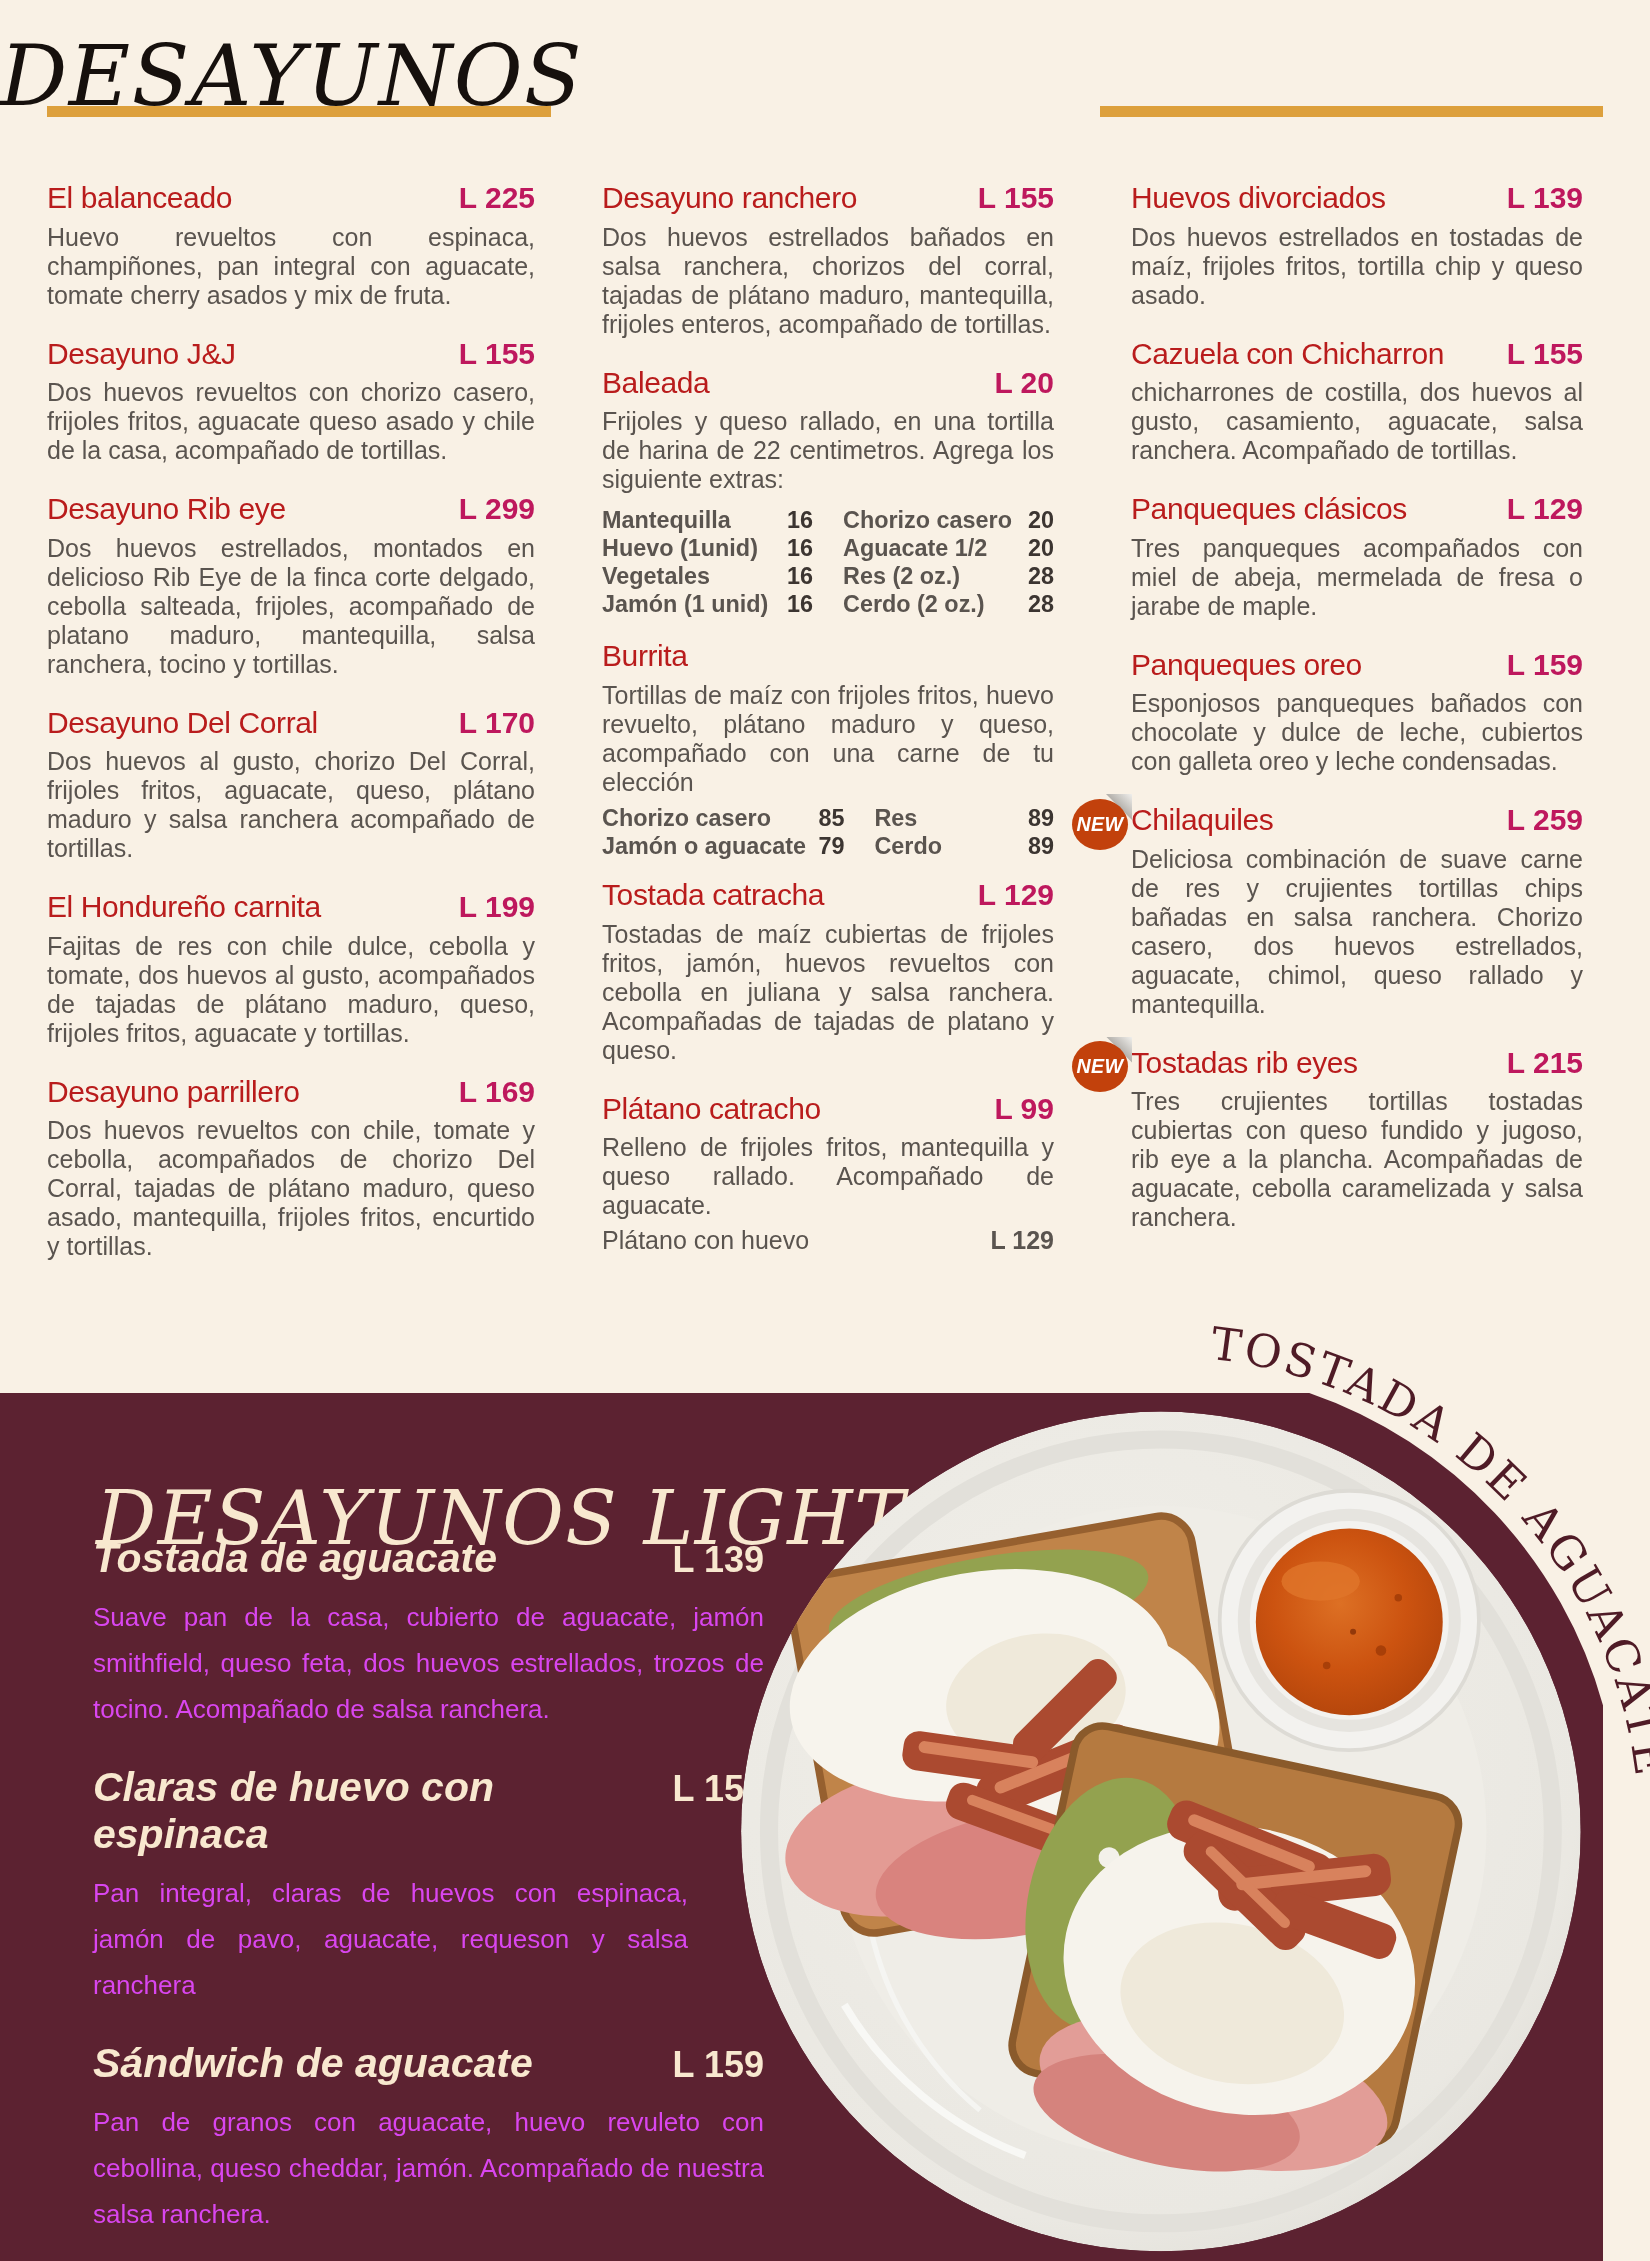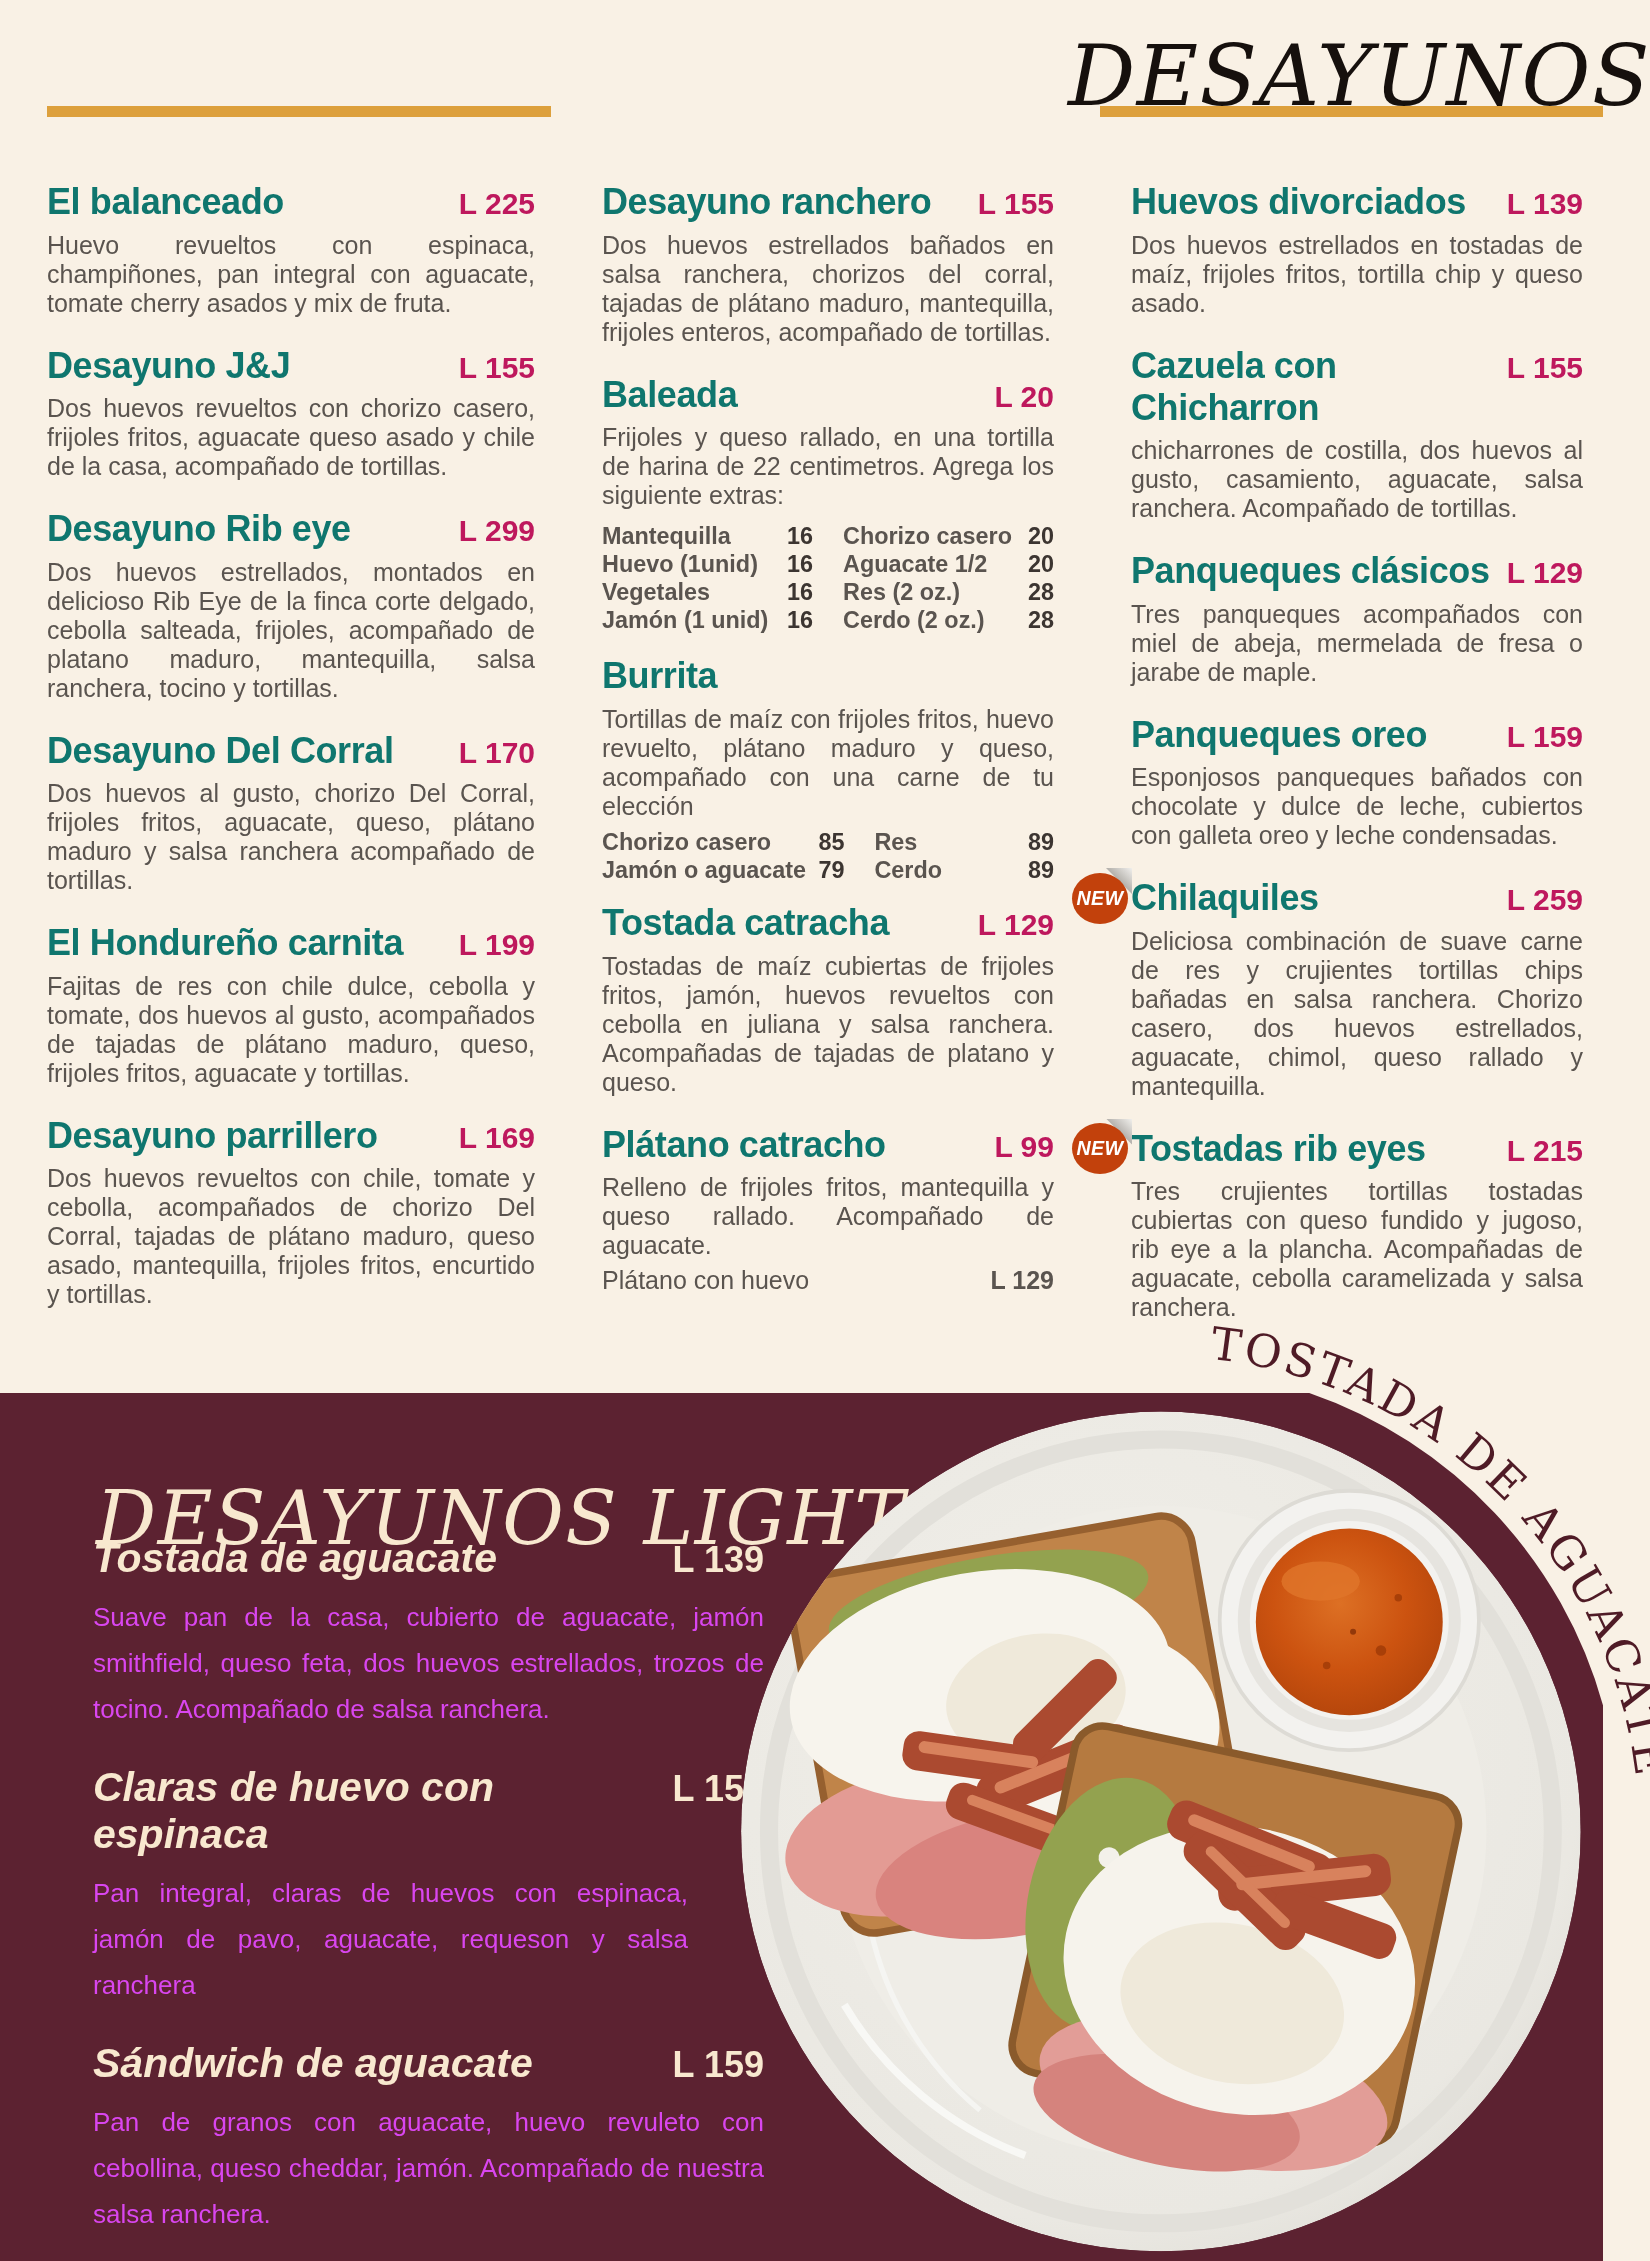--- a/index.html
+++ b/index.html
@@ -3,33 +3,33 @@
 <meta charset="utf-8">
 <style>
   html,body{margin:0;padding:0;background:#f9f1e5;}
   .page{position:relative;width:1651px;height:2261px;background:#f9f1e5;overflow:hidden;
         font-family:"Liberation Sans",sans-serif;}
 
   
   .rule{position:absolute;height:10.6px;background:#dda03c;top:106px;}
   .rule-left{left:47px;width:504px;}
   .rule-right{left:1100px;width:503px;}
-  .menu-title{position:absolute;left:0;top:27px;width:100%;text-align:right;
+  .menu-title{position:absolute;left:0;top:27px;width:100%;text-align:left;
     font-family:"DejaVu Serif","Liberation Serif",serif;font-style:italic;
     font-size:84px;color:#16100d;letter-spacing:1.5px;}
 
   
   .col{position:absolute;top:181px;}
   .col1{left:47px;width:488px;}
   .col2{left:602px;width:452px;}
   .col3{left:1131px;width:452px;}
   .item{margin-bottom:27px;}
   .item-head{display:flex;justify-content:space-between;align-items:baseline;
     margin-bottom:7.5px;position:relative;}
-  .item-name{font-size:36px;font-weight:bold;color:#0f766e;letter-spacing:-0.4px;}
+  .item-name{font-size:30px;font-weight:normal;color:#b91c1c;letter-spacing:-0.4px;}
   .item-price{font-size:30px;font-weight:bold;color:#be185d;white-space:nowrap;margin-left:15px;}
   .item-desc{font-size:25px;line-height:29px;color:#5a544f;text-align:justify;}
 
   
   .extras{display:flex;gap:30px;margin:-3px 0 21px 0;}
   .extras-col{flex:1;}
   .extras-row{display:flex;justify-content:space-between;font-size:23.4px;line-height:28px;
     color:#5a544f;font-weight:bold;}
   .extras-price{color:#3c3531;font-weight:bold;margin-left:7.5px;}
   .sub-row{display:flex;justify-content:space-between;font-size:25px;color:#5a544f;margin-top:6px;}

